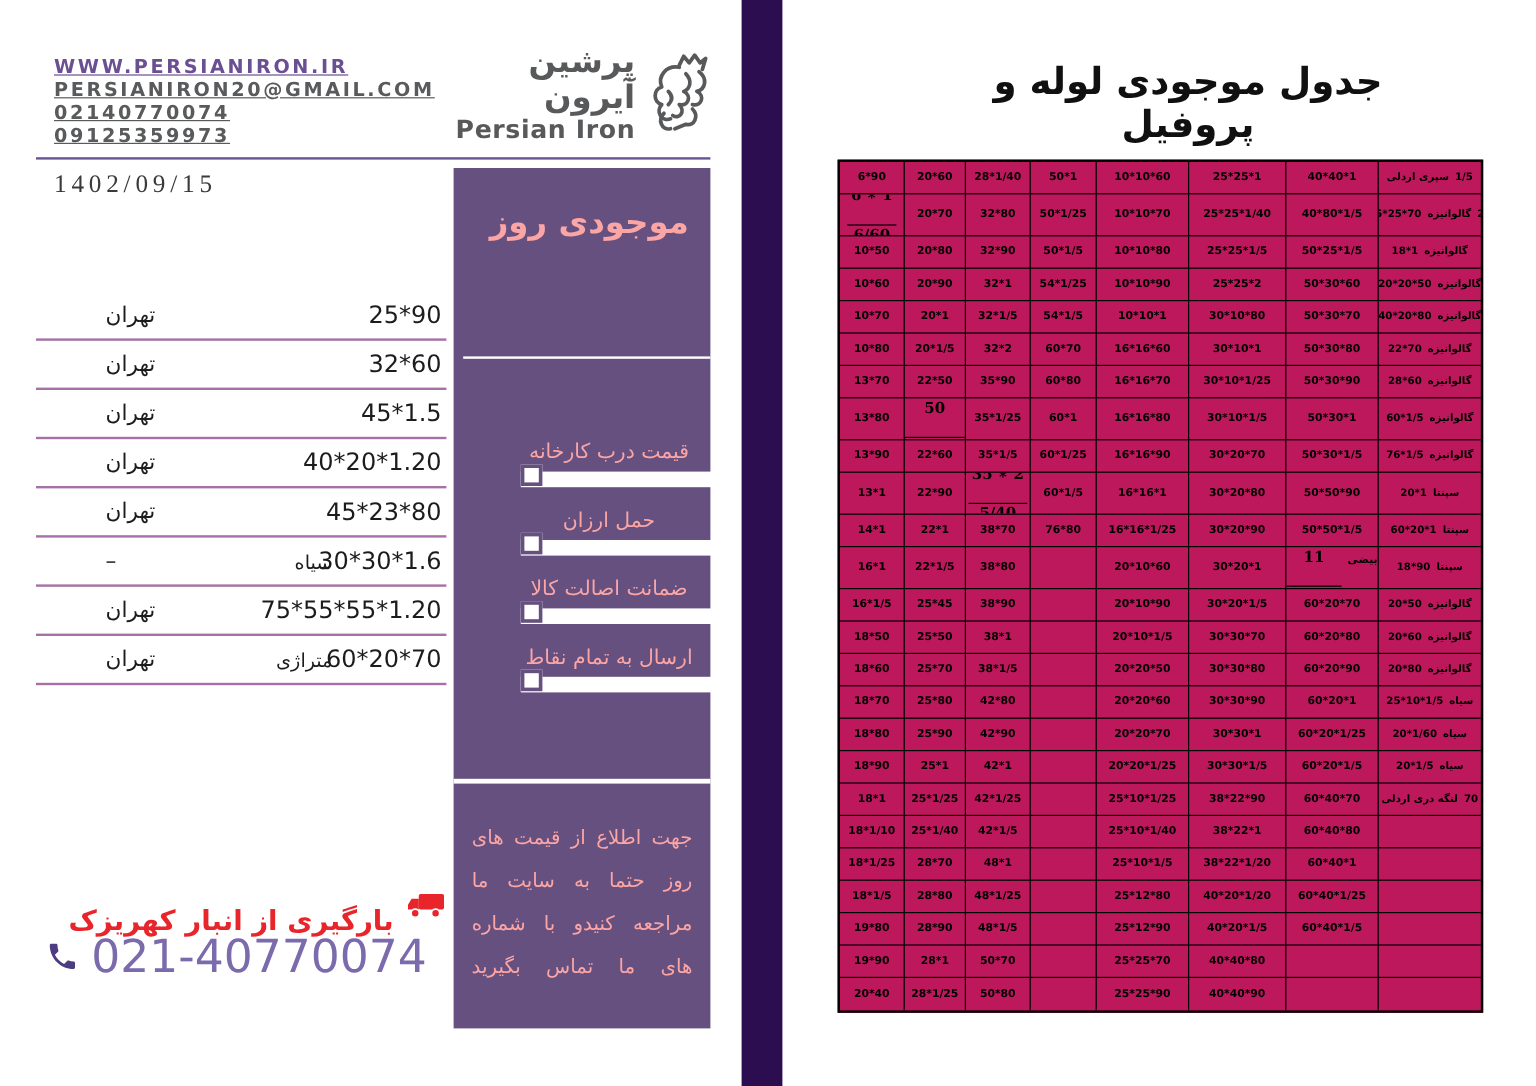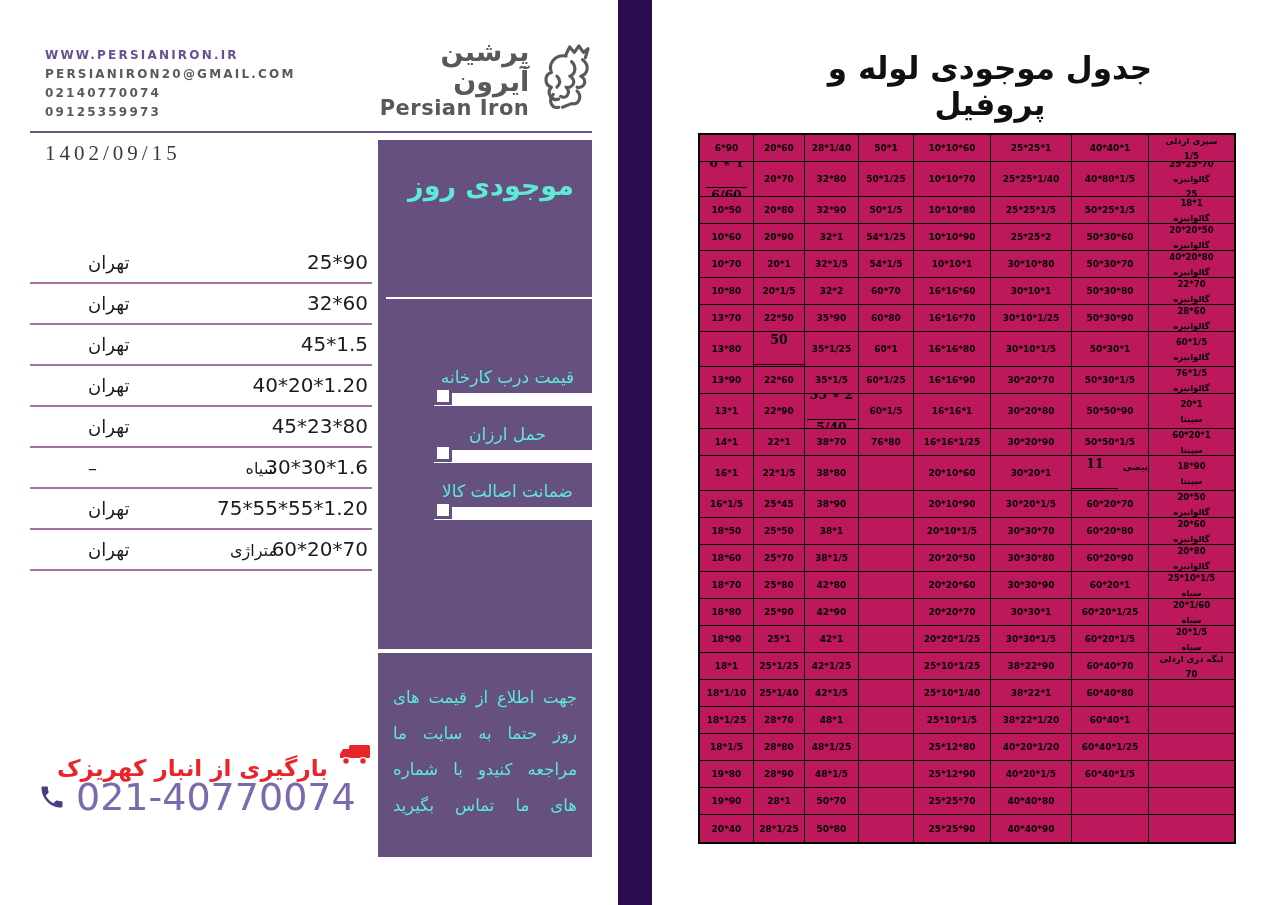--- a/index.html
+++ b/index.html
@@ -4,21 +4,21 @@
 <style>
   html,body{margin:0;padding:0;}
   body{
     width:1280px;height:905px;position:relative;overflow:hidden;
     background:#ffffff;
     font-family:"DejaVu Sans","Liberation Sans",sans-serif;
     color:#222;
   }
   
   .contact{position:absolute;left:45px;top:46px;line-height:19px;}
-  .contact div{font-size:12px;letter-spacing:2.2px;color:#595a5c;font-weight:bold;}
+  .contact div{font-size:16px;letter-spacing:2.2px;color:#595a5c;font-weight:bold;text-decoration:underline;}
   .contact .site{color:#6a4f93;}
   .rule-purple{position:absolute;left:30px;top:131px;width:562px;height:2px;background:#6b5494;}
   .date{position:absolute;left:45px;top:141px;font-family:"Liberation Serif","DejaVu Serif",serif;
         font-size:21px;letter-spacing:4px;color:#3a3a3a;}
   
   .logo{position:absolute;left:370px;top:36px;width:222px;height:84px;display:flex;justify-content:flex-end;align-items:center;gap:6px;}
   .logo-text{text-align:right;color:#58595b;}
   .logo-fa{font-size:27px;font-weight:bold;line-height:30px;direction:rtl;}
   .logo-en{font-size:21px;font-weight:bold;line-height:22px;letter-spacing:0.5px;}
   .emblem{width:62px;height:76px;}
@@ -28,21 +28,21 @@
   .stock-size{position:absolute;right:4px;top:7px;font-size:20px;color:#1c1c1c;}
   .stock-note{position:absolute;right:95px;top:11px;font-size:16px;color:#1c1c1c;direction:rtl;}
   .stock-city{position:absolute;left:58px;top:9px;font-size:18px;color:#1c1c1c;direction:rtl;}
   
   .pickup{position:absolute;left:30px;top:728px;width:342px;display:flex;justify-content:flex-end;align-items:center;gap:10px;
           color:#e8252b;font-size:23px;font-weight:bold;direction:ltr;}
   .pickup-text{direction:rtl;margin-top:27px;}
   .bigphone{position:absolute;left:38px;top:775px;width:342px;display:flex;align-items:center;gap:10px;
             color:#7c6bac;font-size:38px;}
   
-  .sidebar{position:absolute;left:378px;top:140px;width:214px;height:717px;background:#65507f;color:#5eead4;}
+  .sidebar{position:absolute;left:378px;top:140px;width:214px;height:717px;background:#65507f;color:#fca5a5;}
   .sb-title{padding:26px 18px 0 0;text-align:right;font-size:27px;font-weight:bold;line-height:39px;direction:rtl;}
   .sb-rule1{position:absolute;left:8px;right:0;top:157px;height:2px;background:#fff;}
   .features{position:absolute;left:0;right:0;top:225px;margin-left:45px;}
   .feature{height:57px;position:relative;}
   .feature-label{text-align:center;font-size:17px;direction:rtl;padding-top:2px;}
   .feature-bar{position:absolute;left:11px;top:28px;width:188px;height:13px;background:#fff;}
   .feature-knob{position:absolute;left:0px;top:-6px;width:12px;height:12px;background:#fff;border:3px solid #65507f;}
   .sb-rule2{position:absolute;left:0;right:0;top:509px;height:4px;background:#fff;}
   .sb-paragraph{position:absolute;left:15px;right:15px;top:540px;}
   .sb-line{display:flex;justify-content:space-between;direction:rtl;font-size:16.5px;line-height:36px;}
@@ -52,21 +52,21 @@
   .rtitle{position:absolute;left:770px;top:50px;width:440px;text-align:center;
           font-size:31px;font-weight:bold;color:#101010;direction:rtl;}
   .tablewrap{position:absolute;left:698px;top:133px;border:2px solid #000;background:#be185d;}
   .grid{display:grid;}
   .cell{border-right:1px solid #000;border-bottom:1px solid #000;
         display:flex;align-items:center;justify-content:center;gap:5px;
         font-size:9px;font-weight:bold;color:#000;box-sizing:border-box;overflow:hidden;}
   .cell:nth-child(8n){border-right:none;}
   .cell:nth-child(n+193){border-bottom:none;}
   .cell span{white-space:nowrap;}
-  .label-cell{font-size:8.5px;flex-direction:column;}
+  .label-cell{font-size:8.5px;}
   .frac{font-family:"DejaVu Serif","Liberation Serif",serif;font-size:12.5px;font-weight:bold;text-align:center;line-height:14px;}
   .frac .top{border-bottom:1px solid #000;padding:0 3px 17px 3px;}
   .frac .bot{padding-top:1px;}
   .frac-side{font-size:9px;font-weight:bold;margin-bottom:12px;font-family:"DejaVu Sans",sans-serif;}
 </style>
 </head>
 <body>
 
 <div class="contact">
   <div class="site">WWW.PERSIANIRON.IR</div>
@@ -182,20 +182,26 @@
         </div>
       </div>
 
       <div class="feature">
         <div class="feature-label">ضمانت اصالت کالا</div>
         <div class="feature-bar">
           <div class="feature-knob"></div>
         </div>
       </div>
 
+      <div class="feature">
+        <div class="feature-label">ارسال به تمام نقاط</div>
+        <div class="feature-bar">
+          <div class="feature-knob"></div>
+        </div>
+      </div>
     </div>
   <div class="sb-rule2"></div>
   <div class="sb-paragraph">
       <div class="sb-line">
         <span>جهت</span>
         <span>اطلاع</span>
         <span>از</span>
         <span>قیمت</span>
         <span>های</span>
       </div>

